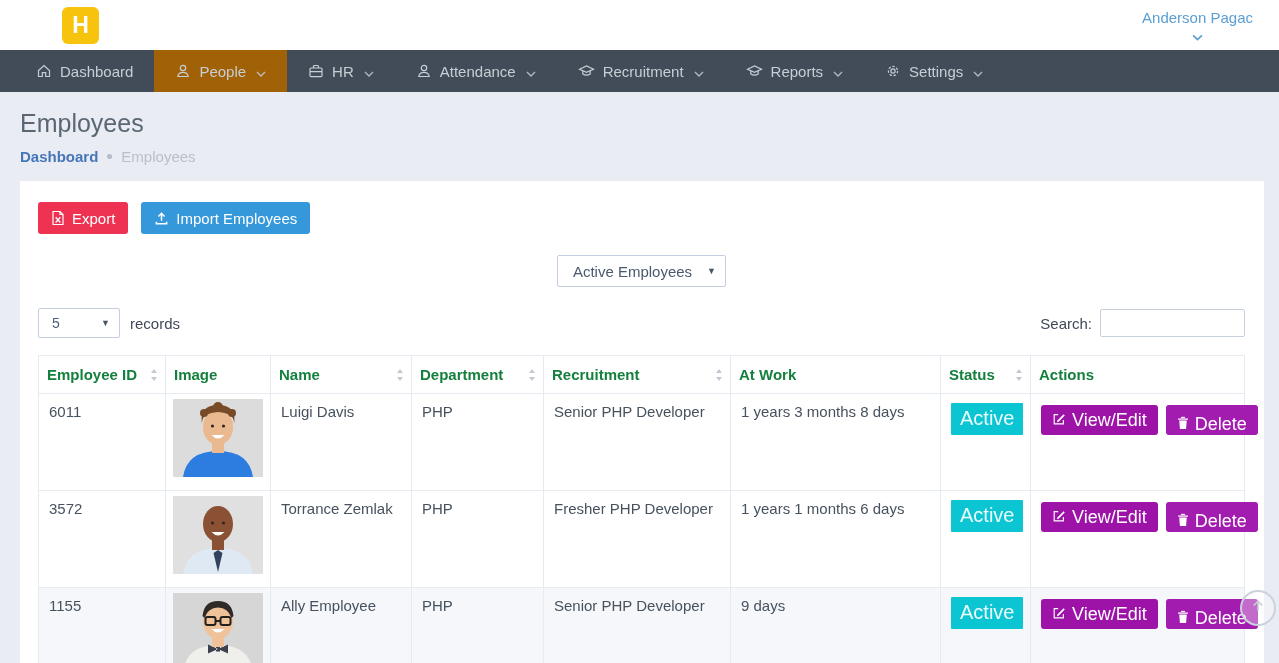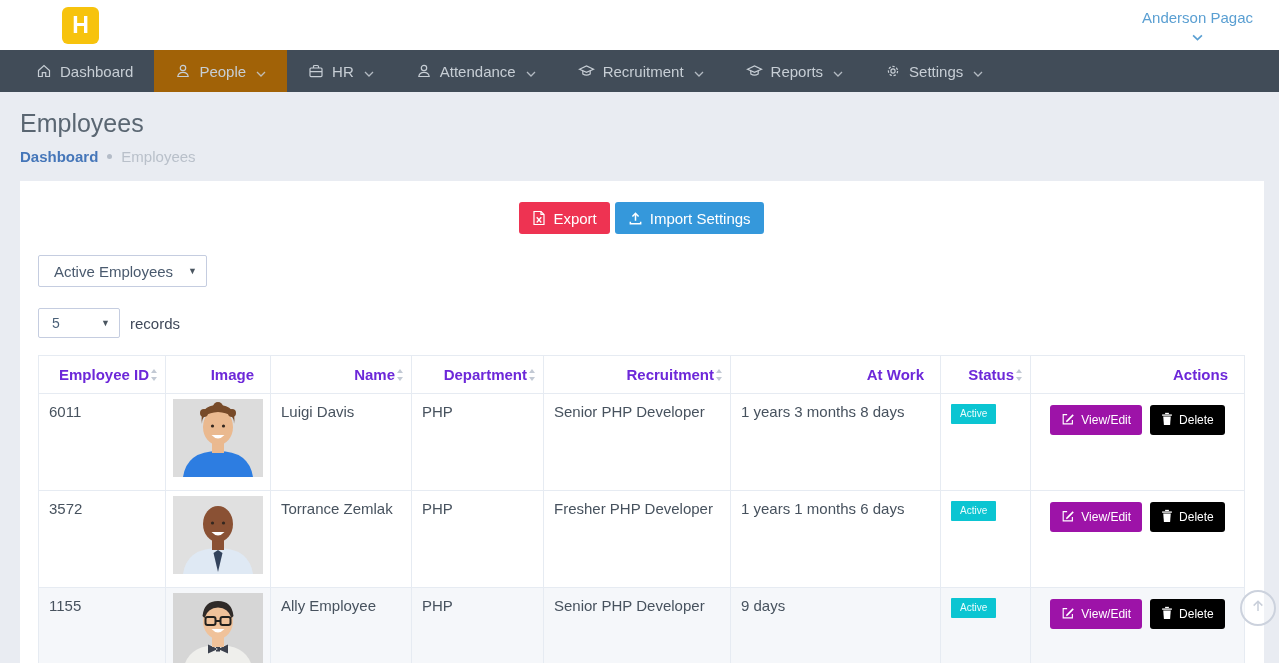--- a/index.html
+++ b/index.html
@@ -26,61 +26,61 @@
   .page-head { padding:17px 12px 16px 20px; }
   .page-title { font-size:25px; color:#5a6672; font-weight:normal; }
   .breadcrumb { margin-top:10px; font-size:15px; display:flex; align-items:center; gap:9px; }
   .bc-link { color:#4576b9; cursor:pointer; font-weight:bold; }
   .bc-sep { width:5px; height:5px; border-radius:50%; background:#b4bcc8; }
   .bc-current { color:#b9c0ca; }
 
   
   .card { margin:0 15px 0 20px; background:#fff; padding:21px 19px 30px 18px; min-height:520px; }
 
-  .btn-row { display:flex; justify-content:center; gap:5px; }
+  .btn-row { display:flex; justify-content:flex-start; gap:13px; }
   .btn { display:inline-flex; align-items:center; gap:7px; height:32px; padding:0 13px;
          border:none; border-radius:3px; color:#fff; font-size:15px; cursor:pointer;
          font-family:"Liberation Sans", sans-serif; }
   .btn svg { display:block; }
   .btn-export { background:#ee3352; }
   .btn-import { background:#3598db; }
 
-  .filter-row { display:flex; justify-content:flex-start; margin-top:21px; }
+  .filter-row { display:flex; justify-content:center; margin-top:21px; }
   .fake-select { height:32px; border:1px solid #c5cde0; border-radius:2px; background:#fff;
                  display:flex; align-items:center; color:#4a5a6e; font-size:15px; cursor:pointer; }
   .filter-select { width:169px; justify-content:center; position:relative; padding-right:18px; }
   .filter-select .caret, .records-select .caret { position:absolute; right:9px; font-size:9px; color:#4a5560; }
 
   .controls-row { display:flex; justify-content:space-between; align-items:center; margin-top:21px; }
   .records-wrap { display:flex; align-items:center; gap:10px; font-size:15px; color:#40495a; }
   .records-select { width:82px; height:30px; position:relative; padding-left:13px; color:#4a6078; font-size:14px; }
   .search-wrap { display:flex; align-items:center; gap:8px; font-size:15px; color:#40495a; }
   .search-input { width:145px; height:28px; border:1px solid #c8d0dd; border-radius:2px;
                   font-size:14px; padding:0 6px; color:#40495a; outline:none;
                   font-family:"Liberation Sans", sans-serif; }
 
   
   table { border-collapse:collapse; margin-top:17px; table-layout:fixed; width:1206px; }
   th, td { border:1px solid #e6ebf2; font-size:15px; }
-  thead th { height:38px; color:#6d28d9; font-weight:bold; text-align:right; position:relative;
+  thead th { height:38px; color:#15803d; font-weight:bold; text-align:left; position:relative;
              background:#fff; padding:0 16px 0 8px; cursor:pointer; }
   .sort-icon { position:absolute; right:7px; top:50%; transform:translateY(-50%); line-height:0; }
   tbody td { height:97px; vertical-align:top; padding:9px 10px; color:#47525e; }
   tbody tr:nth-child(3) { background:#f5f7fa; }
   td.cell-image { text-align:center; padding:5px 6px; }
   td.cell-image svg { display:inline-block; }
   .badge { display:inline-block; padding:4px 9px 5px; background:#0bc5d2; color:#eafcfd;
-           font-size:10px; border-radius:1px; }
+           font-size:20px; border-radius:1px; }
   td.cell-actions { text-align:center; }
   .action-btns { display:inline-flex; gap:8px; margin-top:2px; }
   .btn-sm { display:inline-flex; align-items:center; gap:6px; height:30px; padding:0 11px;
-            border:none; border-radius:3px; color:#fff; font-size:12px; cursor:pointer;
+            border:none; border-radius:3px; color:#fff; font-size:18px; cursor:pointer;
             font-family:"Liberation Sans", sans-serif; }
   .btn-view { background:#9d13a8; }
-  .btn-delete { background:#000000; }
+  .btn-delete { background:#a21caf;align-items:flex-end; }
 
   
   .scroll-top { position:absolute; left:1240px; top:590px; width:36px; height:36px; border-radius:50%;
                 border:2px solid #ccd2dd; display:flex; align-items:center; justify-content:center;
                 background:rgba(255,255,255,.35); cursor:pointer; }
 </style>
 </head>
 <body>
 
 <header class="topbar">
@@ -219,38 +219,42 @@
       </span>
       <span>Export</span>
     </button>
     <button class="btn btn-import">
       <span>
         <svg width="15" height="15" viewBox="0 0 16 16">
           <path d="M8 10.5 V3 M4.7 5.8 L8 2.5 L11.3 5.8" fill="none" stroke="#fff" stroke-width="1.6"></path>
           <path d="M2.5 11.5 v2.2 h11 v-2.2" fill="none" stroke="#fff" stroke-width="1.6"></path>
         </svg>
       </span>
-      <span>Import Settings</span>
+      <span>Import Employees</span>
     </button>
   </div>
 
   <div class="filter-row">
     <div class="fake-select filter-select">
       <span>Active Employees</span>
       <span class="caret">▼</span>
     </div>
   </div>
 
   <div class="controls-row">
     <div class="records-wrap">
       <div class="fake-select records-select">
         <span>5</span>
         <span class="caret">▼</span>
       </div>
       <span>records</span>
+    </div>
+    <div class="search-wrap">
+      <span>Search:</span>
+      <input class="search-input" type="text" value="" style="">
     </div>
   </div>
 
   <table>
     <colgroup>
       <col style="width:127px">
         <col style="width:105px">
         <col style="width:141px">
         <col style="width:132px">
       <col style="width:187px">

